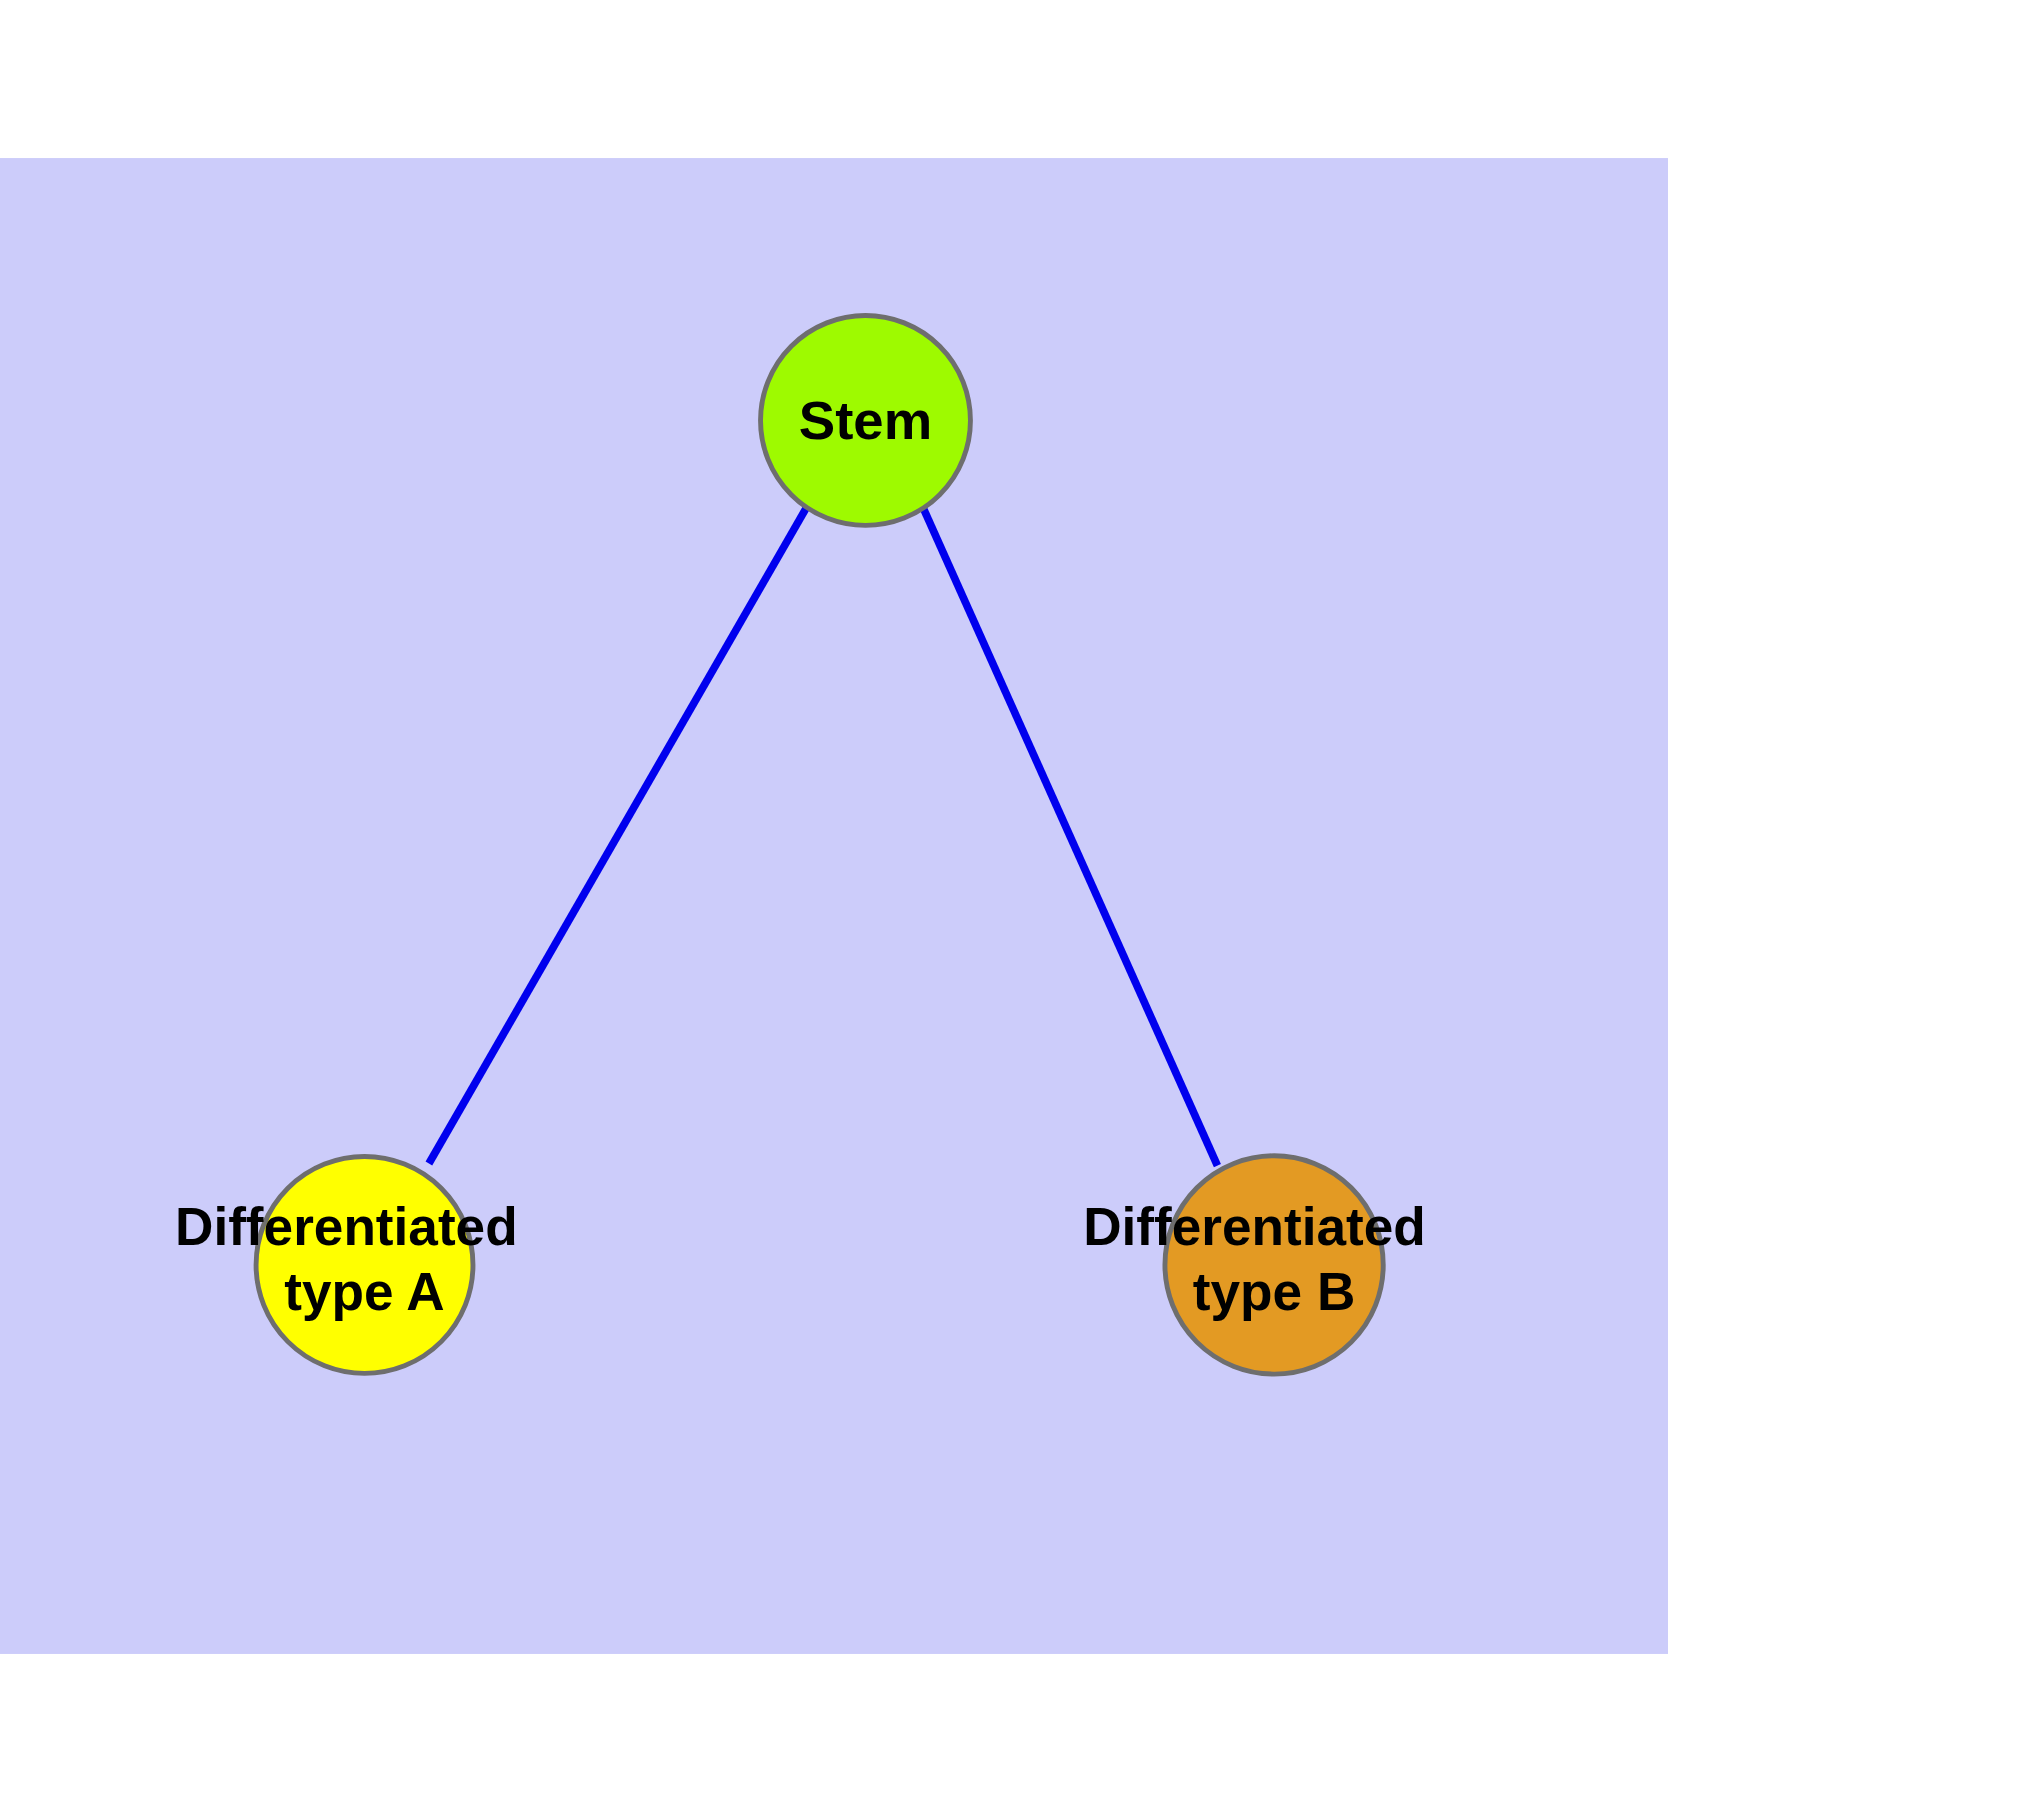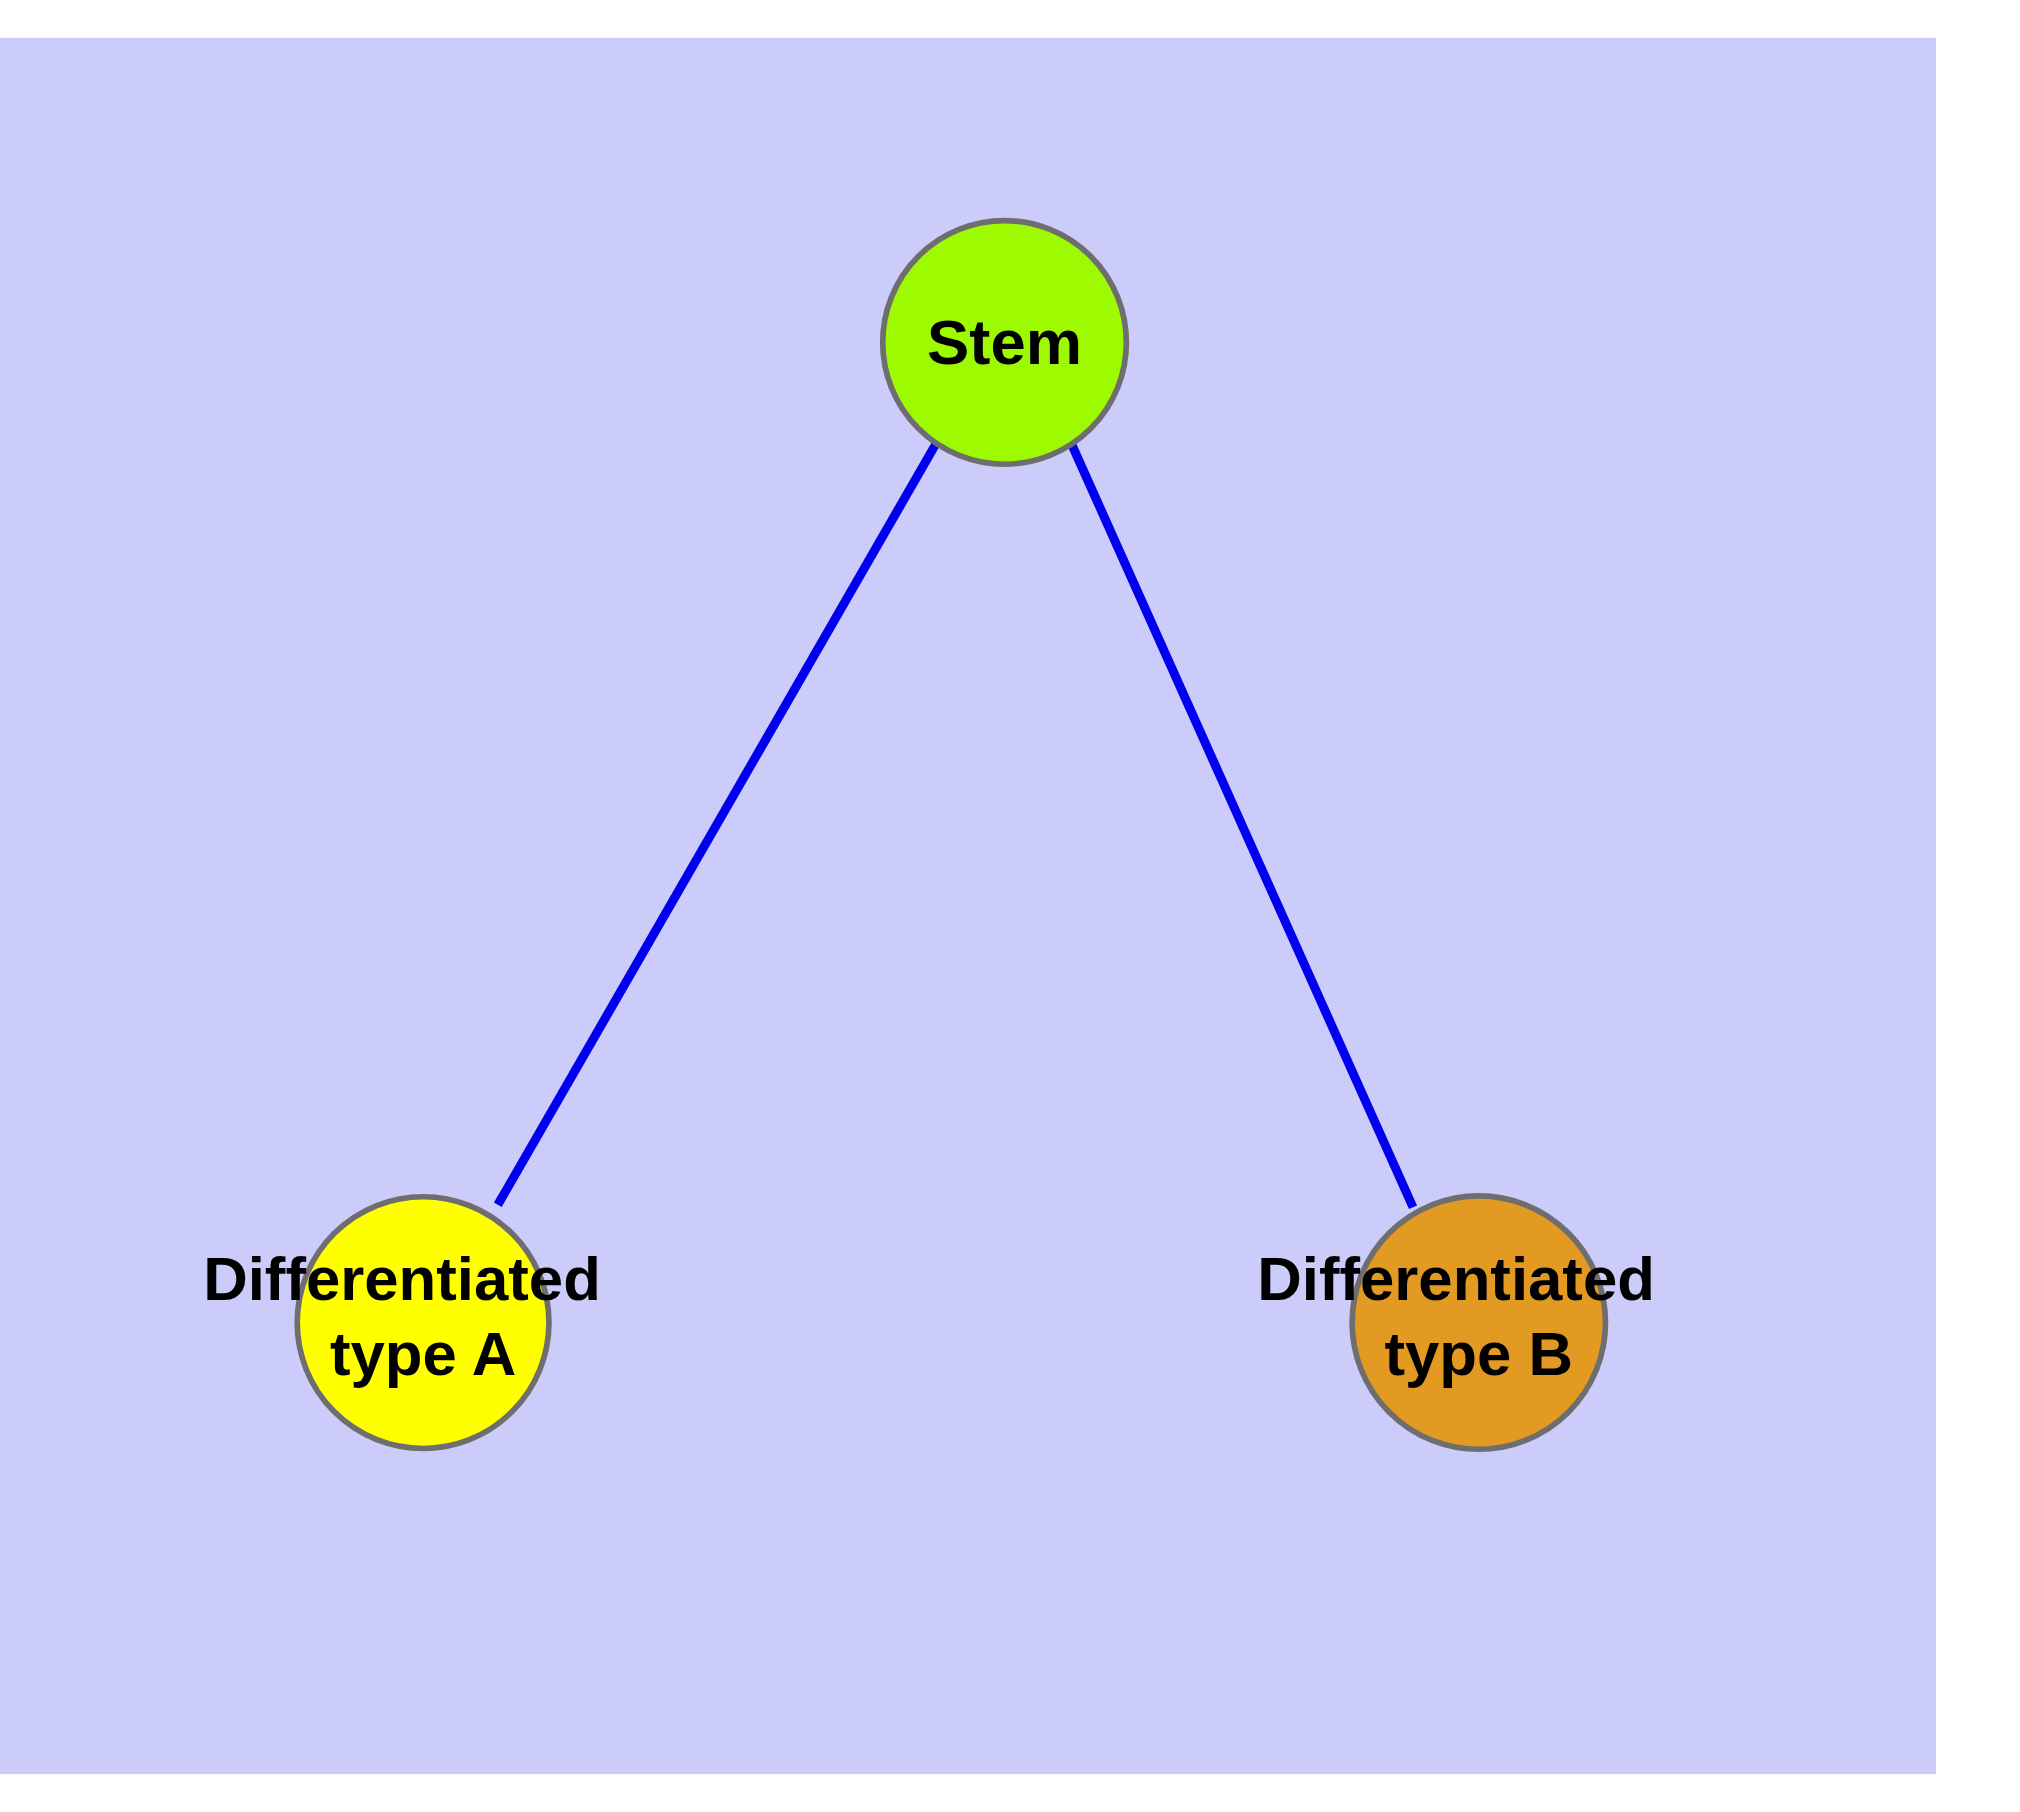--- a/index.html
+++ b/index.html
@@ -3,21 +3,21 @@
 <meta charset="utf-8">
 <title>Cell differentiation graph</title>
 <style>
   html, body {
     margin: 0;
     padding: 0;
     background: #ffffff;
   }
   #stage {
     position: relative;
-    width: 1936px;
+    width: 1668px;
     height: 1812px;
     overflow: hidden;
     font-family: "Liberation Sans", sans-serif;
     text-decoration: underline;
   }
   #graph-canvas {
     position: absolute;
     inset: 0;
     width: 100%;
     height: 100%;

